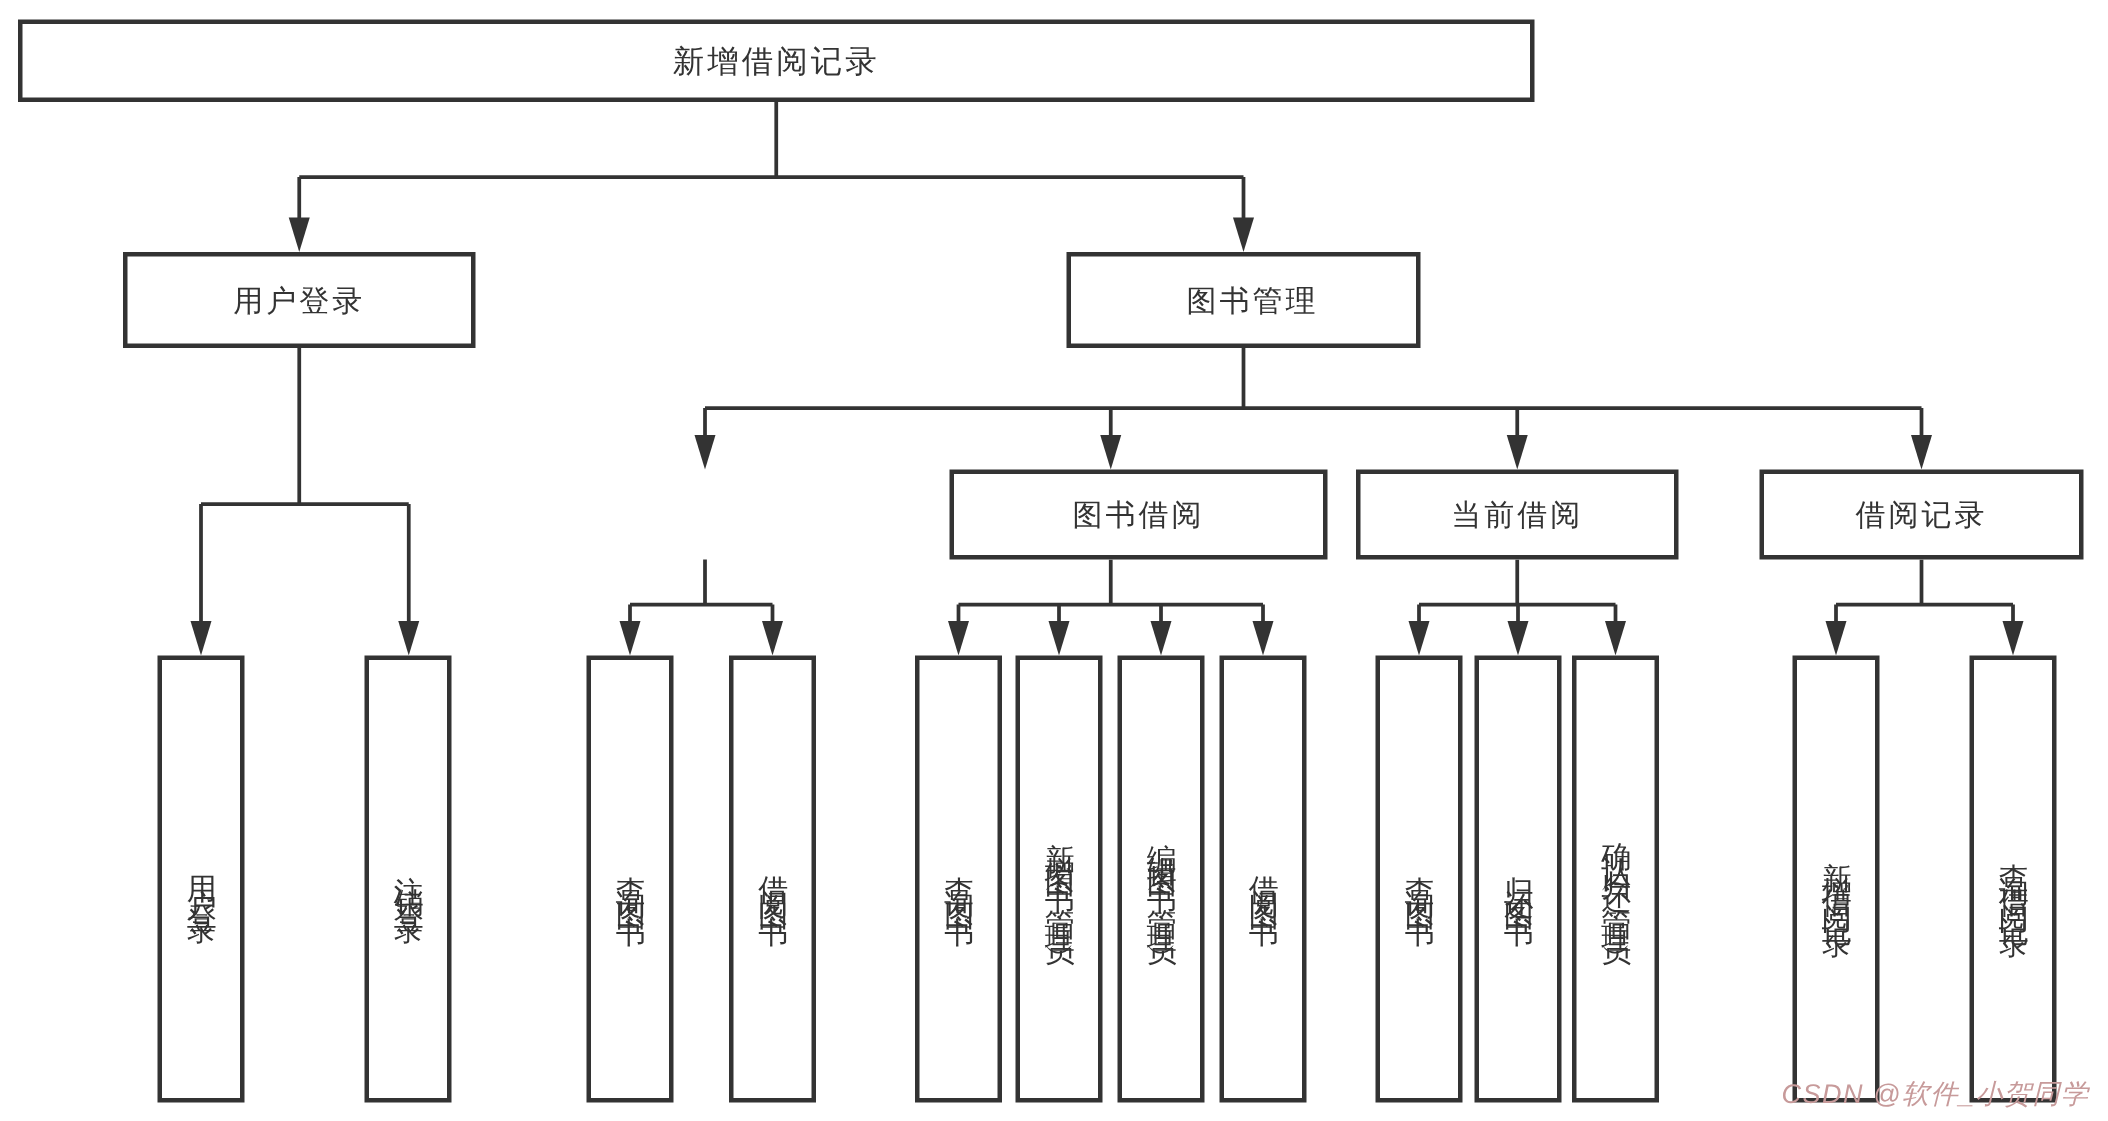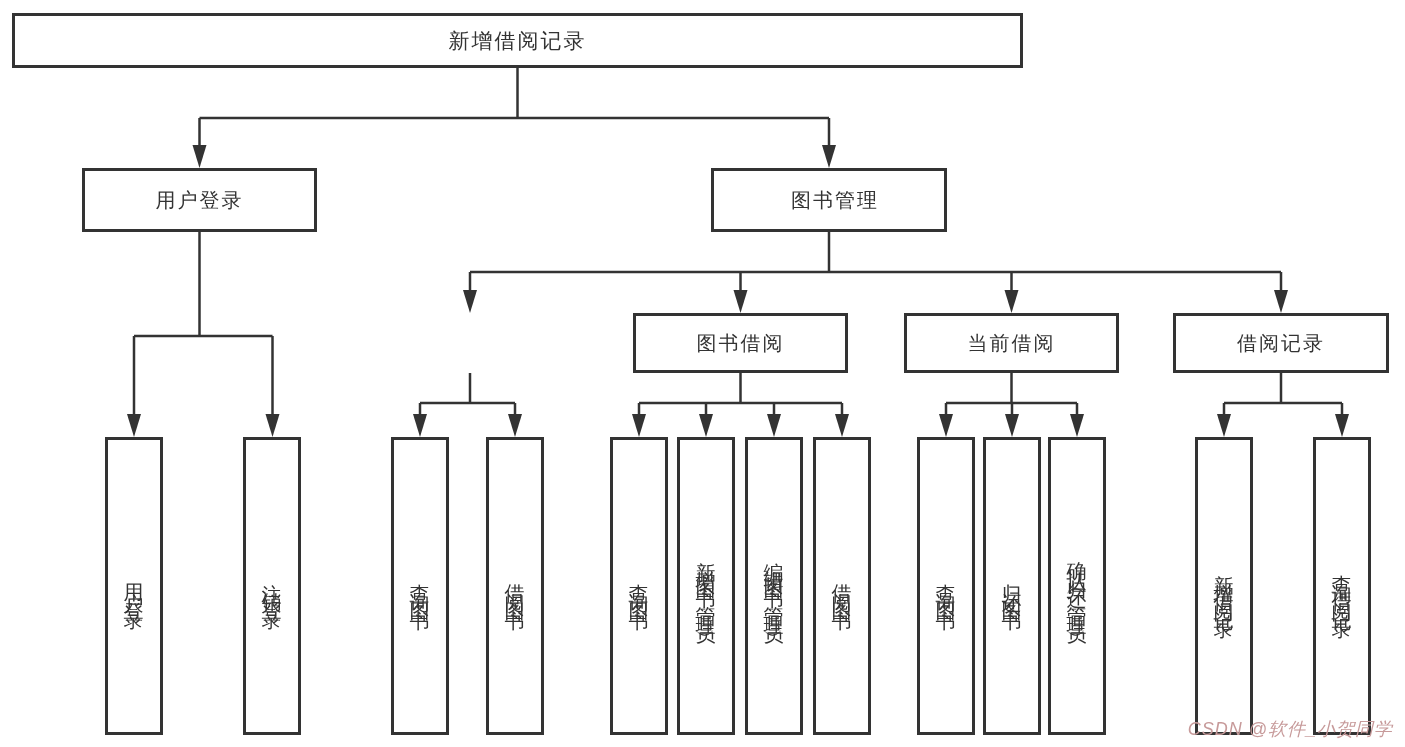--- a/index.html
+++ b/index.html
@@ -146,21 +146,21 @@
       <line x1="1342" y1="403" x2="1342" y2="416"></line>
       <polygon points="1335,414 1349,414 1342,437"></polygon>
     </g>
   </svg>
 
   <div class="box h root-box" style="left:12px; top:13px; width:1011px; height:55px;">新增借阅记录</div>
 
   <div class="box h" style="left:82px; top:168px; width:235px; height:64px;">用户登录</div>
   <div class="box h" style="left:711px; top:168px; width:236px; height:64px;padding-left:12px;">图书管理</div>
 
-  <div class="box h" style="left:633px; top:313px; width:215px; height:60px;">图书借阅</div>
+  <div class="box h" style="left:633px; top:313px; width:252px; height:60px;">图书借阅</div>
   <div class="box h" style="left:904px; top:313px; width:215px; height:60px;">当前借阅</div>
   <div class="box h" style="left:1173px; top:313px; width:216px; height:60px;">借阅记录</div>
 
   <div class="box v" style="left:105px; top:437px; width:58px; height:298px;">用户登录</div>
   <div class="box v" style="left:243px; top:437px; width:58px; height:298px;">注销登录</div>
 
   <div class="box v" style="left:391px; top:437px; width:58px; height:298px;">查询图书</div>
   <div class="box v" style="left:486px; top:437px; width:58px; height:298px;">借阅图书</div>
 
   <div class="box v" style="left:610px; top:437px; width:58px; height:298px;">查询图书</div>

